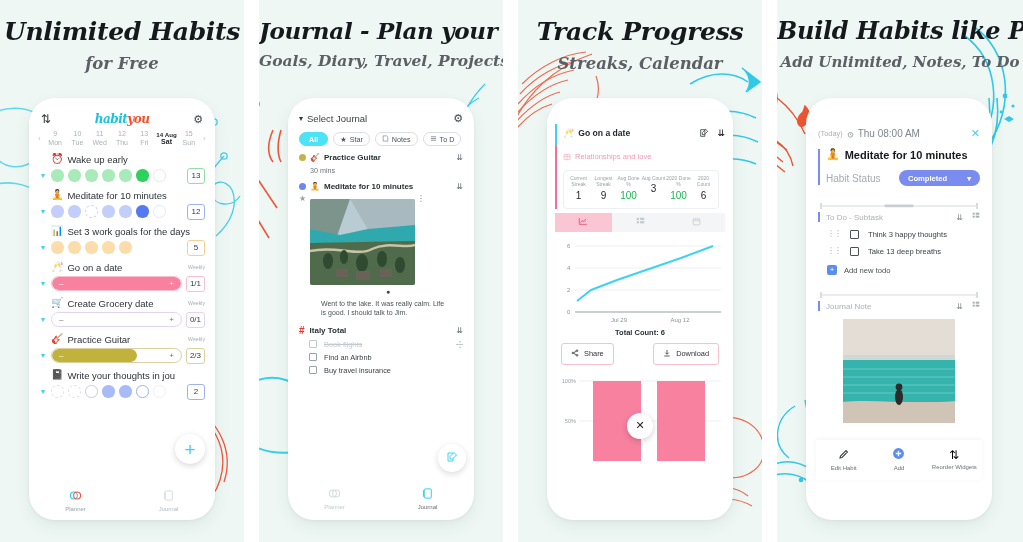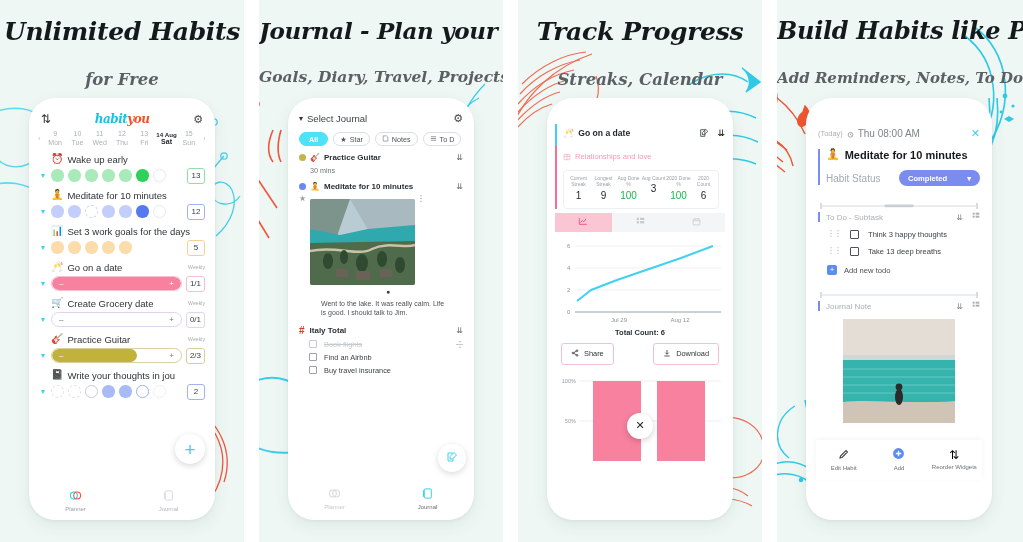--- a/index.html
+++ b/index.html
@@ -45,21 +45,21 @@
     white-space: nowrap;
   }
   .panel.p4 .headline .h1 { font-size: 24px; }
   .panel.p2 .headline .h1 { font-size: 23px; }
   .headline .h2 {
     font-family: "DejaVu Serif", "Liberation Serif", serif;
     font-weight: bold;
     font-style: italic;
     font-size: 16.5px;
     color: #5c6064;
-    margin-top: 24px;
+    margin-top: 8px;
     line-height: 1.2;
     white-space: nowrap;
   }
   .panel.p2 .headline .h2 { font-size: 15.5px; }
   .panel.p4 .headline .h2 { font-size: 15px; }
 
   
   .deco { position: absolute; pointer-events: none; z-index: 1; }
   .deco svg { display: block; overflow: visible; }
 
@@ -879,21 +879,21 @@
           <path d="M10 70 C24 62, 44 66, 54 78"></path>
           <path d="M6 82 C22 74, 42 78, 52 90"></path>
           <circle cx="40" cy="84" r="1.6" fill="#2fc9e6"></circle>
           <circle cx="48" cy="94" r="1.4" fill="#2fc9e6"></circle>
         </g>
       </svg>
     </div>
 
     <div class="headline">
       <div class="h1">Build Habits like PRO</div>
-      <div class="h2">Add Reminders, Notes, To Do</div>
+      <div class="h2">Add Unlimited, Notes, To Do</div>
     </div>
 
     <div class="phone">
       <div class="phone-inner">
         <div class="dt-wrap">
           <div class="dt-top">
             <span class="dt-today">(Today)</span>
             <span><svg width="7" height="7" viewBox="0 0 24 24" fill="none" stroke="#7e868c" stroke-width="2.4">
                   <circle cx="12" cy="13" r="8"></circle>
                   <path d="M12 9v4l3 2"></path>

